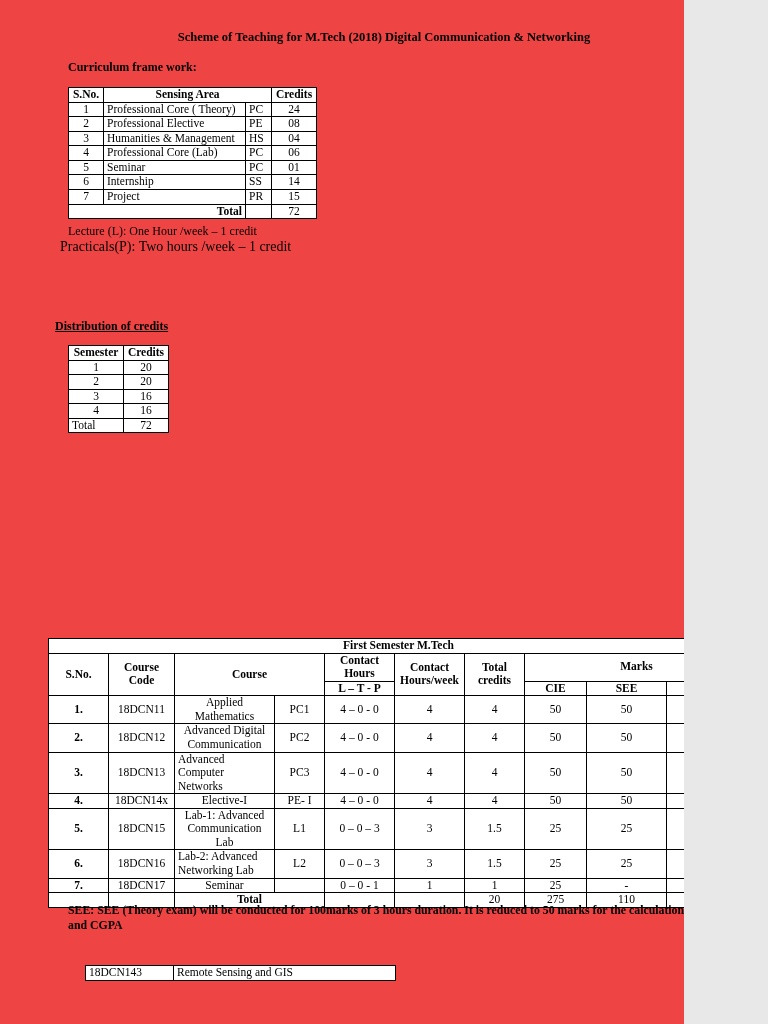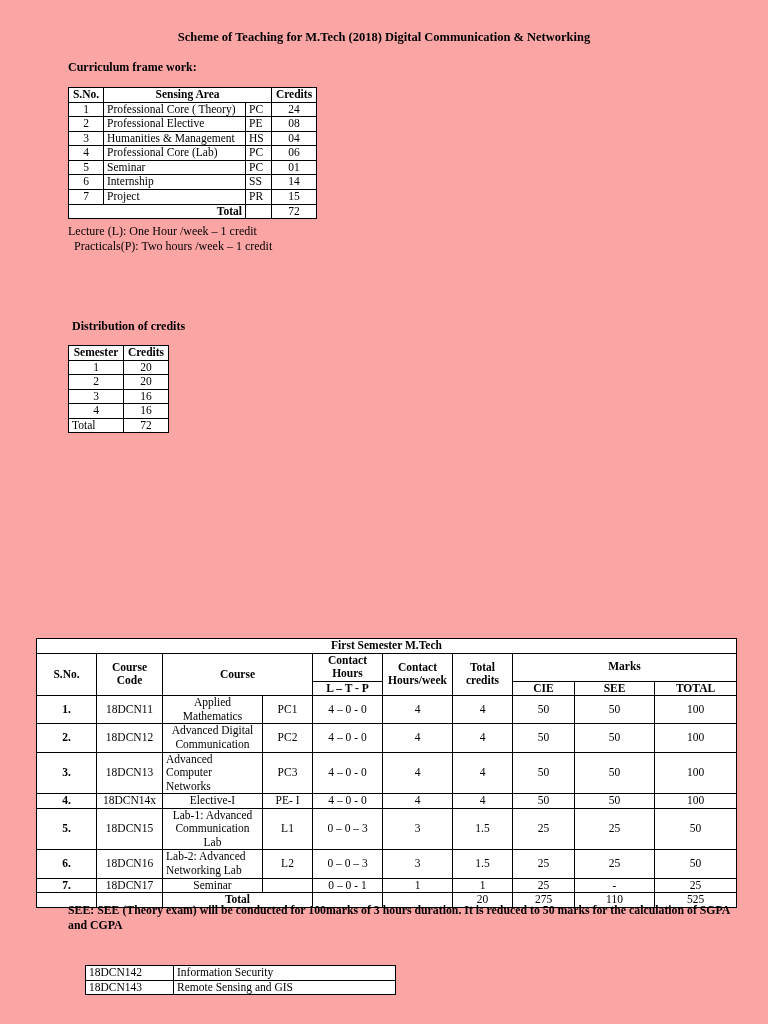--- a/index.html
+++ b/index.html
@@ -1,46 +1,46 @@
 <!DOCTYPE html>
 <html><head>
 <meta charset="utf-8">
 <style>
   html,body{margin:0;padding:0;}
   body{
     width:768px;height:1024px;background:#e8e8e8;
     font-family:"Liberation Serif", serif;color:#000;
   }
   .page{
-    position:absolute;top:0;left:0;width:768px;height:1024px;
-    background:#fca5a5;overflow:hidden;
+    position:absolute;top:0;left:0;width:684px;height:1024px;
+    background:#ef4444;overflow:hidden;
   }
   .abs{position:absolute;}
   table{border-collapse:collapse;table-layout:fixed;background:#fff;}
   th,td{
     border:1px solid #000;font-size:11.5px;line-height:1.18;
     padding:0 3px;vertical-align:middle;overflow:hidden;
   }
   th{font-weight:bold;text-align:center;}
   .c{text-align:center;}
   .l{text-align:left;}
   .r{text-align:right;}
   .b{font-weight:bold;}
   .title{
     top:30px;left:0;width:768px;text-align:center;
     font-weight:bold;font-size:12.5px;
   }
   .h-curriculum{top:60px;left:68px;font-weight:bold;font-size:12px;}
   .t-curriculum{top:87px;left:68px;width:248px;}
   .n-lecture{top:224px;left:68px;font-size:12px;}
-  .n-practicals{top:239px;left:74px;font-size:12px;}
+  .n-practicals{top:239px;left:60px;font-size:14px;}
   .syllabus{top:264px;left:68px;font-weight:bold;font-size:12px;line-height:15.5px;}
-  .h-distribution{top:319px;left:72px;font-weight:bold;font-size:12px;}
+  .h-distribution{top:319px;left:55px;font-weight:bold;font-size:12px;text-decoration:underline;}
   .t-distribution{top:345px;left:68px;width:100px;}
-  .t-semester{top:638px;left:36px;width:700px;}
+  .t-semester{top:638px;left:48px;width:700px;}
   .fn{left:68px;width:672px;font-weight:bold;font-size:11.8px;line-height:1.28;}
   .fn-see{top:903px;}
   .fn-term{top:933px;}
   .t-electives{top:965px;left:85px;width:310px;}
   .t-electives th,.t-electives td{font-size:11.5px;}
 </style>
 </head>
 <body>
 
 <div class="page">
@@ -283,23 +283,19 @@
 
   <div class="abs fn fn-see">SEE: SEE (Theory exam) will be conducted for 100marks of 3 hours duration. It is reduced to 50 marks for the calculation of SGPA and CGPA</div>
 
   <table class="abs t-electives">
     <colgroup>
         <col style="width:88px">
         <col style="width:222px">
       </colgroup>
     <tbody>
     <tr>
-      <td class="l">18DCN142</td>
-      <td class="l">Information Security</td>
-    </tr>
-    <tr>
       <td class="l">18DCN143</td>
       <td class="l">Remote Sensing and GIS</td>
     </tr>
   </tbody>
     </table>
 
 </div>
 
 </body></html>

